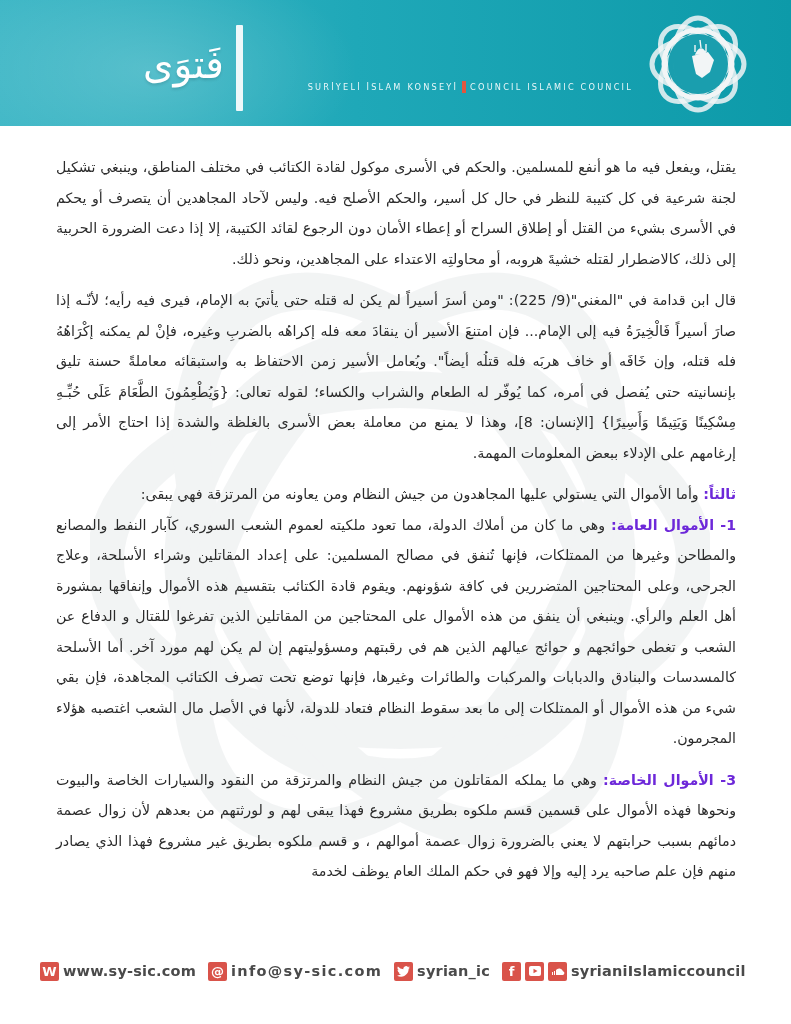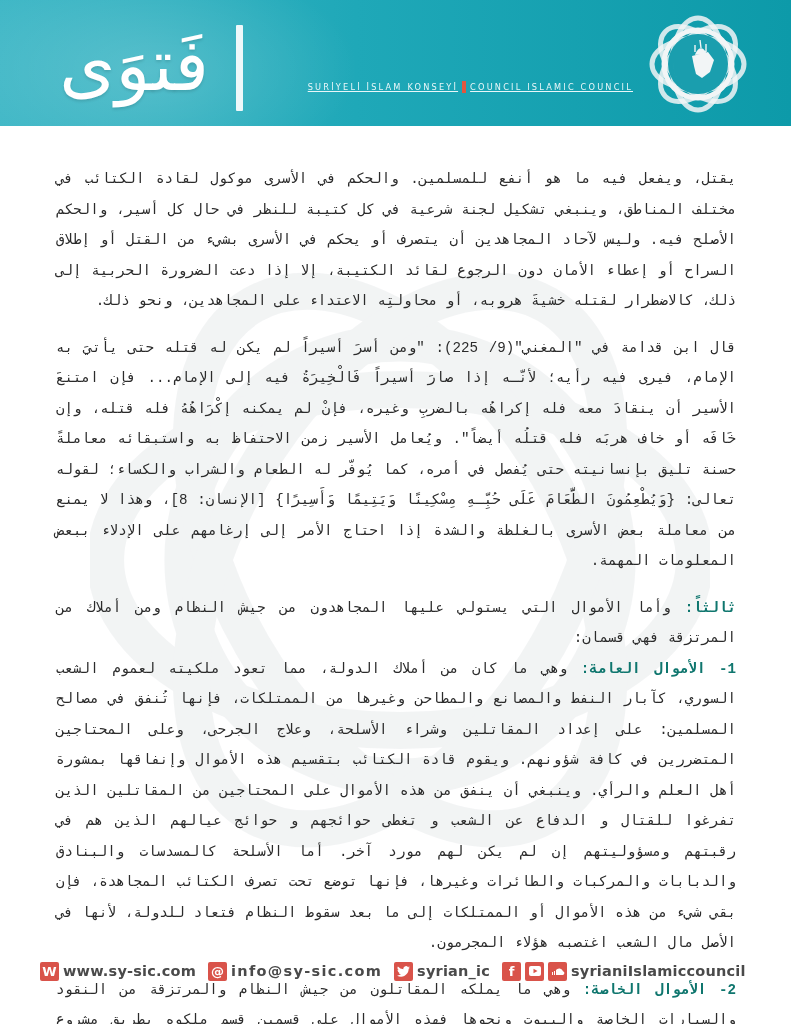--- a/index.html
+++ b/index.html
@@ -11,48 +11,48 @@
       position: absolute; left: 0; top: 0; width: 791px; height: 126px;
       background: linear-gradient(90deg, #3fb7c6 0%, #1fa8b8 45%, #0d9aa9 100%);
       overflow: hidden;
     }
     .header .sheen {
       position: absolute; left: -60px; top: -40px; width: 420px; height: 220px;
       background: radial-gradient(ellipse at center, rgba(255,255,255,0.18), rgba(255,255,255,0) 70%);
     }
     .fatwa-title {
       position: absolute; left: 44px; top: 20px; width: 180px; height: 90px;
-      color: #ffffff; font-family: "DejaVu Serif", serif; font-size: 72px; line-height: 90px;
-      text-align: center; direction: rtl; text-shadow: 0 2px 3px rgba(0,0,0,0.12);
+      color: #ffffff; font-family: "DejaVu Serif", serif; font-size: 39px; line-height: 90px;
+      text-align: right; direction: rtl; text-shadow: 0 2px 3px rgba(0,0,0,0.12);
     }
     .vbar {
       position: absolute; left: 236px; top: 25px; width: 7px; height: 86px; background: #eef8fa; border-radius: 1px;
     }
     .org-name-ar {
       position: absolute; left: 300px; top: 22px; width: 335px; height: 50px;
       color: #ffffff; font-family: "DejaVu Sans", sans-serif; font-size: 34px; line-height: 50px;
       text-align: right; direction: rtl; font-weight: normal; letter-spacing: 0;
     }
     .org-name-en {
       position: absolute; left: 300px; top: 80px; width: 333px; height: 14px;
       display: flex; justify-content: flex-end; align-items: center; gap: 4px;
-      color: #e9f7f9; font-size: 8.2px; letter-spacing: 2.2px; font-family: "DejaVu Sans", sans-serif; text-decoration: underline;
+      color: #e9f7f9; font-size: 8.2px; letter-spacing: 2.2px; font-family: "DejaVu Sans", sans-serif;
     }
     .org-name-en .sep { width: 4px; height: 12px; background: #e0573f; display: inline-block; }
     .logo { position: absolute; left: 648px; top: 14px; width: 100px; height: 100px; }
 
     .watermark { position: absolute; left: 90px; top: 250px; width: 620px; height: 620px; opacity: 0.09; }
 
     .content {
       position: absolute; left: 56px; top: 148px; width: 680px;
       direction: rtl; text-align: justify; color: #2b2b2b;
       font-family: "DejaVu Sans", sans-serif; font-size: 14.2px; line-height: 30.5px;
     }
-    .content p { margin: 16px 0 11px 0; text-align-last: right; font-family: Liberation Mono, monospace; }
-    .content b { font-weight: bold; color: #0f766e; }
+    .content p { margin: 4px 0 11px 0; text-align-last: right; }
+    .content b { font-weight: bold; color: #6d28d9; }
 
     .footer {
       position: absolute; left: 40px; top: 960px; height: 22px; display: flex; align-items: center;
       font-family: "DejaVu Sans", sans-serif; color: #4a4a4a; font-size: 14.5px;
     }
     .ficon {
       width: 19px; height: 19px; background: #d9534a; color: #fff; border-radius: 2px;
       display: inline-flex; align-items: center; justify-content: center; font-size: 13px; font-weight: bold;
       margin-right: 4px;
     }
@@ -99,25 +99,25 @@
 </svg>
 
 <div class="content">
   <p>
     <span>يقتل، ويفعل فيه ما هو أنفع للمسلمين. والحكم في الأسرى موكول لقادة الكتائب في مختلف المناطق، وينبغي تشكيل لجنة شرعية في كل كتيبة للنظر في حال كل أسير، والحكم الأصلح فيه. وليس لآحاد المجاهدين أن يتصرف أو يحكم في الأسرى بشيء من القتل أو إطلاق السراح أو إعطاء الأمان دون الرجوع لقائد الكتيبة، إلا إذا دعت الضرورة الحربية إلى ذلك، كالاضطرار لقتله خشيةَ هروبه، أو محاولتِه الاعتداء على المجاهدين، ونحو ذلك.</span>
   </p>
   <p>
     <span>قال ابن قدامة في "المغني"(9/ 225): "ومن أسرَ أسيراً لم يكن له قتله حتى يأتيَ به الإمام، فيرى فيه رأيه؛ لأنّـه إذا صارَ أسيراً فَالْخِيرَةُ فيه إلى الإمام... فإن امتنعَ الأسير أن ينقادَ معه فله إكراهُه بالضربِ وغيره، فإنْ لم يمكنه إكْرَاهُهُ فله قتله، وإن خَافَه أو خاف هربَه فله قتلُه أيضاً". ويُعامل الأسير زمن الاحتفاظ به واستبقائه معاملةً حسنة تليق بإنسانيته حتى يُفصل في أمره، كما يُوفّر له الطعام والشراب والكساء؛ لقوله تعالى: {وَيُطْعِمُونَ الطَّعَامَ عَلَى حُبِّـهِ مِسْكِينًا وَيَتِيمًا وَأَسِيرًا} [الإنسان: 8]، وهذا لا يمنع من معاملة بعض الأسرى بالغلظة والشدة إذا احتاج الأمر إلى إرغامهم على الإدلاء ببعض المعلومات المهمة.</span>
   </p>
   <p>
-    <b>ثالثاً:</b><span> وأما الأموال التي يستولي عليها المجاهدون من جيش النظام ومن أملاك من المرتزقة فهي قسمان:</span><br>
+    <b>ثالثاً:</b><span> وأما الأموال التي يستولي عليها المجاهدون من جيش النظام ومن يعاونه من المرتزقة فهي يبقى:</span><br>
     <b>1- الأموال العامة:</b><span> وهي ما كان من أملاك الدولة، مما تعود ملكيته لعموم الشعب السوري، كآبار النفط والمصانع والمطاحن وغيرها من الممتلكات، فإنها تُنفق في مصالح المسلمين: على إعداد المقاتلين وشراء الأسلحة، وعلاج الجرحى، وعلى المحتاجين المتضررين في كافة شؤونهم. ويقوم قادة الكتائب بتقسيم هذه الأموال وإنفاقها بمشورة أهل العلم والرأي. وينبغي أن ينفق من هذه الأموال على المحتاجين من المقاتلين الذين تفرغوا للقتال و الدفاع عن الشعب و تغطى حوائجهم و حوائج عيالهم الذين هم في رقبتهم ومسؤوليتهم إن لم يكن لهم مورد آخر. أما الأسلحة كالمسدسات والبنادق والدبابات والمركبات والطائرات وغيرها، فإنها توضع تحت تصرف الكتائب المجاهدة، فإن بقي شيء من هذه الأموال أو الممتلكات إلى ما بعد سقوط النظام فتعاد للدولة، لأنها في الأصل مال الشعب اغتصبه هؤلاء المجرمون.</span>
   </p>
   <p>
-    <b>2- الأموال الخاصة:</b><span> وهي ما يملكه المقاتلون من جيش النظام والمرتزقة من النقود والسيارات الخاصة والبيوت ونحوها فهذه الأموال على قسمين قسم ملكوه بطريق مشروع فهذا يبقى لهم و لورثتهم من بعدهم لأن زوال عصمة دمائهم بسبب حرابتهم لا يعني بالضرورة زوال عصمة أموالهم ، و قسم ملكوه بطريق غير مشروع فهذا الذي يصادر منهم فإن علم صاحبه يرد إليه وإلا فهو في حكم الملك العام يوظف لخدمة</span>
+    <b>3- الأموال الخاصة:</b><span> وهي ما يملكه المقاتلون من جيش النظام والمرتزقة من النقود والسيارات الخاصة والبيوت ونحوها فهذه الأموال على قسمين قسم ملكوه بطريق مشروع فهذا يبقى لهم و لورثتهم من بعدهم لأن زوال عصمة دمائهم بسبب حرابتهم لا يعني بالضرورة زوال عصمة أموالهم ، و قسم ملكوه بطريق غير مشروع فهذا الذي يصادر منهم فإن علم صاحبه يرد إليه وإلا فهو في حكم الملك العام يوظف لخدمة</span>
   </p>
 </div>
 
 <div class="footer">
   <span class="ficon">W</span>
   <span class="ftext">www.sy-sic.com</span>
 
   <span class="ficon">@</span>
   <span class="ftext wide">info@sy-sic.com</span>
 

